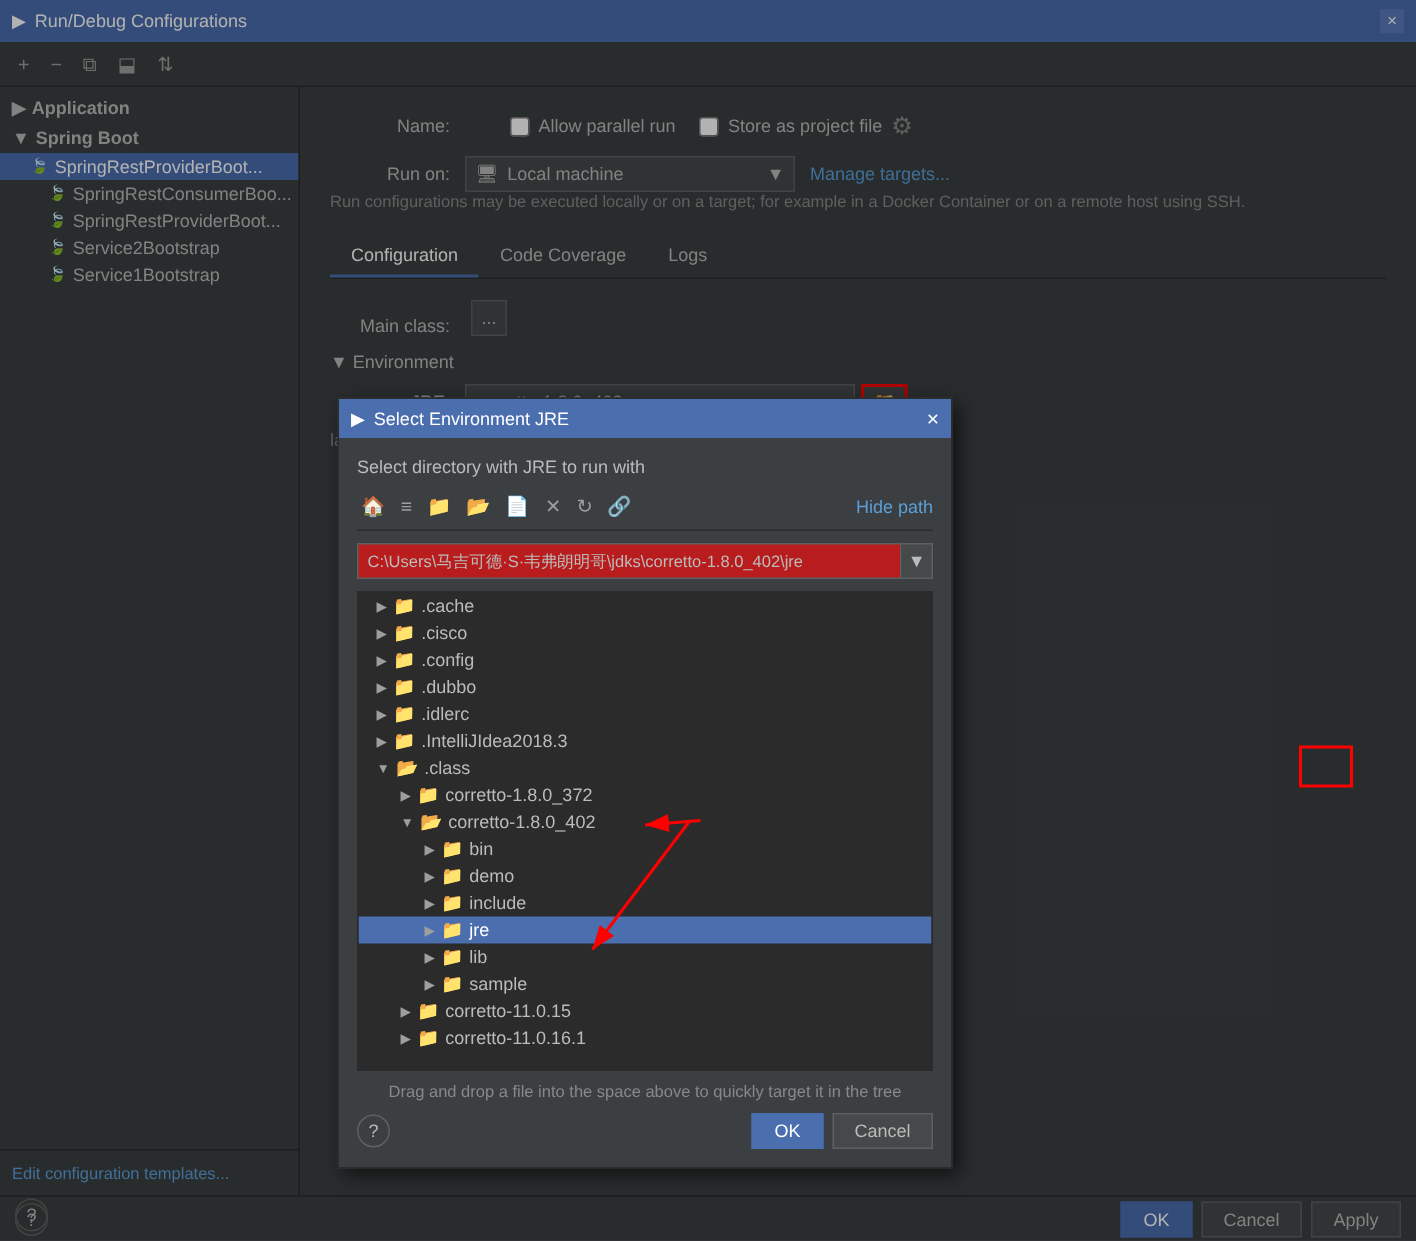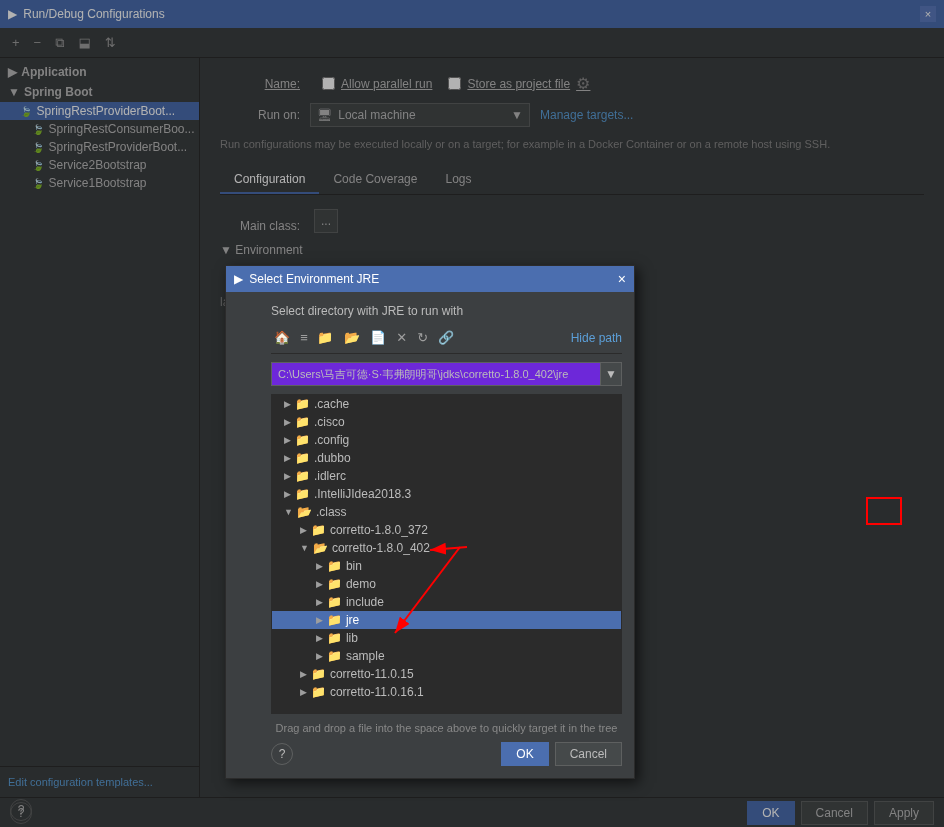--- a/index.html
+++ b/index.html
@@ -27,26 +27,26 @@
     .tree-group { }
     .tree-group-header { display: flex; align-items: center; gap: 4px; padding: 3px 8px; color: #bbb; font-weight: bold; font-size: 12px; cursor: pointer; }
     .tree-item { display: flex; align-items: center; gap: 4px; padding: 2px 8px 2px 20px; color: #bbb; font-size: 12px; cursor: pointer; white-space: nowrap; overflow: hidden; text-overflow: ellipsis; }
     .tree-item.selected { background: #4b6eaf; color: #fff; }
     .tree-item.sub { padding-left: 32px; }
     .spring-icon { color: #6db33f; font-size: 10px; }
 
     
     .right-panel { flex: 1; background: #3c3f41; overflow-y: auto; padding: 16px 20px; }
 
-    .form-row { display: flex; align-items: center; margin-bottom: 10px; text-decoration: underline; }
+    .form-row { display: flex; align-items: center; margin-bottom: 10px; }
     .form-label { width: 90px; color: #bbb; font-size: 12px; text-align: right; padding-right: 10px; }
     .form-input { background: #45494a; border: 1px solid #5e6060; color: #bbb; padding: 3px 6px; font-size: 12px; height: 24px; }
     .form-input-wide { width: 320px; }
 
-    .run-on-row { display: flex; align-items: center; margin-bottom: 10px; }
+    .run-on-row { display: flex; align-items: center; }
     .run-on-label { width: 90px; color: #bbb; font-size: 12px; text-align: right; padding-right: 10px; }
     .run-on-select { background: #45494a; border: 1px solid #5e6060; color: #bbb; padding: 3px 6px; font-size: 12px; height: 24px; display: flex; align-items: center; gap: 6px; width: 220px; cursor: pointer; }
     .run-on-link { color: #5c9fd8; font-size: 12px; margin-left: 10px; cursor: pointer; }
 
     .hint-text { color: #888; font-size: 11px; margin-bottom: 14px; line-height: 1.4; }
 
     
     .tabs { display: flex; border-bottom: 1px solid #2b2b2b; margin-bottom: 14px; }
     .tab { padding: 6px 14px; color: #bbb; font-size: 12px; cursor: pointer; border-bottom: 2px solid transparent; }
     .tab.active { color: #fff; border-bottom: 2px solid #4b6eaf; }
@@ -62,27 +62,27 @@
     .bottom-bar { height: 30px; background: #3c3f41; border-top: 1px solid #2b2b2b; display: flex; align-items: center; justify-content: space-between; padding: 0 10px; }
     .bottom-btns { display: flex; gap: 6px; }
     .btn-primary { background: #4b6eaf; border: 1px solid #4b6eaf; color: #fff; padding: 3px 14px; font-size: 12px; cursor: pointer; height: 24px; }
     .btn-secondary { background: #45494a; border: 1px solid #5e6060; color: #bbb; padding: 3px 14px; font-size: 12px; cursor: pointer; height: 24px; }
 
     
     .modal-overlay { position: absolute; top: 0; left: 0; width: 944px; height: 827px; background: rgba(0,0,0,0.3); z-index: 100; }
     .modal { position: absolute; top: 265px; left: 225px; width: 410px; background: #3c3f41; border: 1px solid #2b2b2b; box-shadow: 4px 4px 12px rgba(0,0,0,0.6); z-index: 101; }
     .modal-title-bar { background: #4b6eaf; height: 26px; display: flex; align-items: center; justify-content: space-between; padding: 0 8px; color: #fff; font-size: 12px; }
     .modal-close { background: transparent; border: none; color: #fff; cursor: pointer; font-size: 14px; }
-    .modal-body { padding: 12px; margin-left: 33px; }
+    .modal-body { padding: 12px; }
     .modal-subtitle { color: #bbb; font-size: 12px; margin-bottom: 10px; }
     .modal-toolbar { display: flex; align-items: center; gap: 4px; margin-bottom: 8px; border-bottom: 1px solid #2b2b2b; padding-bottom: 6px; }
     .modal-toolbar-btn { background: transparent; border: none; color: #9e9e9e; cursor: pointer; font-size: 13px; padding: 2px 3px; }
     .modal-hide-path { color: #5c9fd8; font-size: 12px; margin-left: auto; cursor: pointer; }
     .modal-path-row { display: flex; align-items: center; margin-bottom: 8px; }
-    .modal-path-input { background: #6d28d9; border: 1px solid #5e6060; color: #bbb; padding: 3px 6px; font-size: 11px; height: 24px; flex: 1; }
+    .modal-path-input { background: #b91c1c; border: 1px solid #5e6060; color: #bbb; padding: 3px 6px; font-size: 11px; height: 24px; flex: 1; }
     .modal-path-dropdown { background: #45494a; border: 1px solid #5e6060; border-left: none; color: #bbb; padding: 3px 4px; font-size: 12px; height: 24px; cursor: pointer; }
 
     
     .modal-tree { height: 320px; overflow-y: auto; border: 1px solid #2b2b2b; background: #2b2b2b; margin-bottom: 8px; }
     .modal-tree-item { display: flex; align-items: center; gap: 4px; padding: 2px 8px; color: #bbb; font-size: 12px; cursor: pointer; white-space: nowrap; }
     .modal-tree-item.selected { background: #4b6eaf; color: #fff; }
     .modal-tree-item .indent { display: inline-block; }
     .chevron { font-size: 9px; color: #9e9e9e; }
     .folder-yellow { color: #dcb67a; }
 
@@ -172,21 +172,21 @@
 
       <div style="padding: 8px; border-top: 1px solid #2b2b2b;">
         <a style="color:#5c9fd8; font-size:11px; cursor:pointer; text-decoration:none;">Edit configuration templates...</a>
       </div>
     </div>
 
     <div class="right-panel">
 
       <div class="form-row">
         <span class="form-label">Name:</span>
-        <div style="margin-left:12px; display:flex; align-items:center; gap:6px;">
+        <div style="margin-left:30px; display:flex; align-items:center; gap:6px;">
           <input type="checkbox" style="">
           <span>Allow parallel run</span>
         </div>
         <div style="margin-left:16px; display:flex; align-items:center; gap:6px;">
           <input type="checkbox" style="">
           <span>Store as project file</span>
         </div>
         <span style="margin-left:6px; color:#888; font-size:16px;">⚙</span>
       </div>
 

